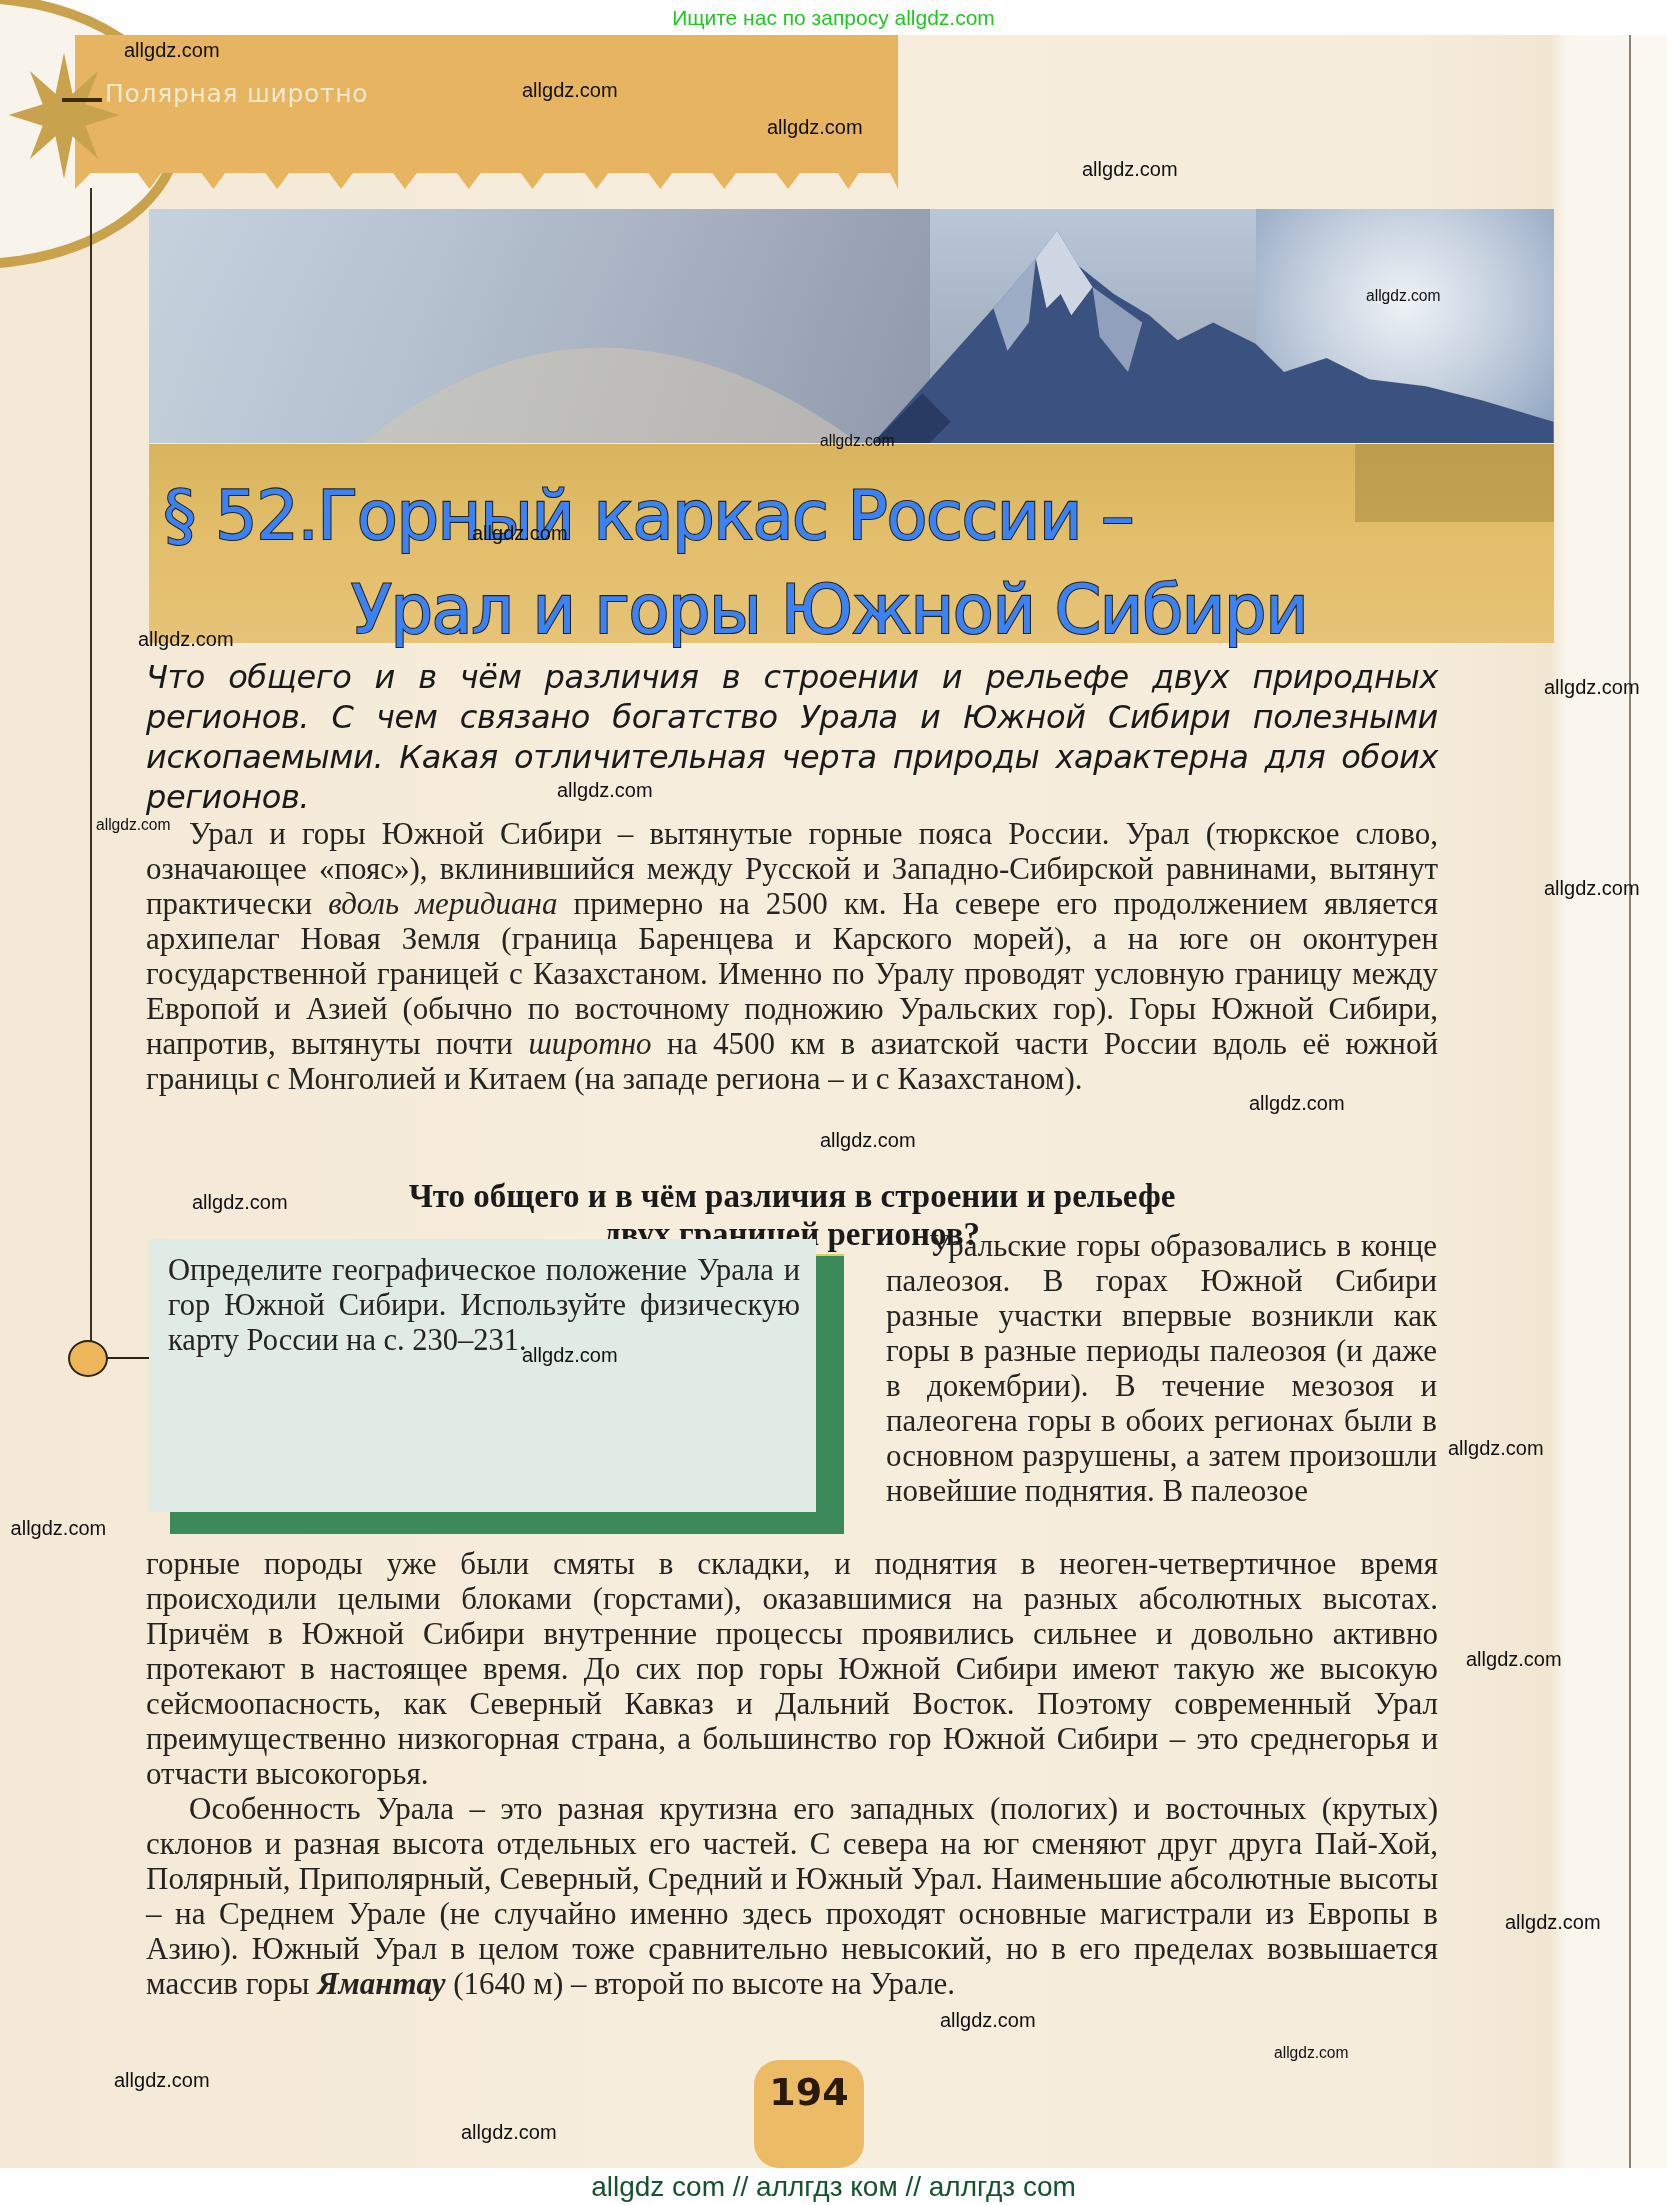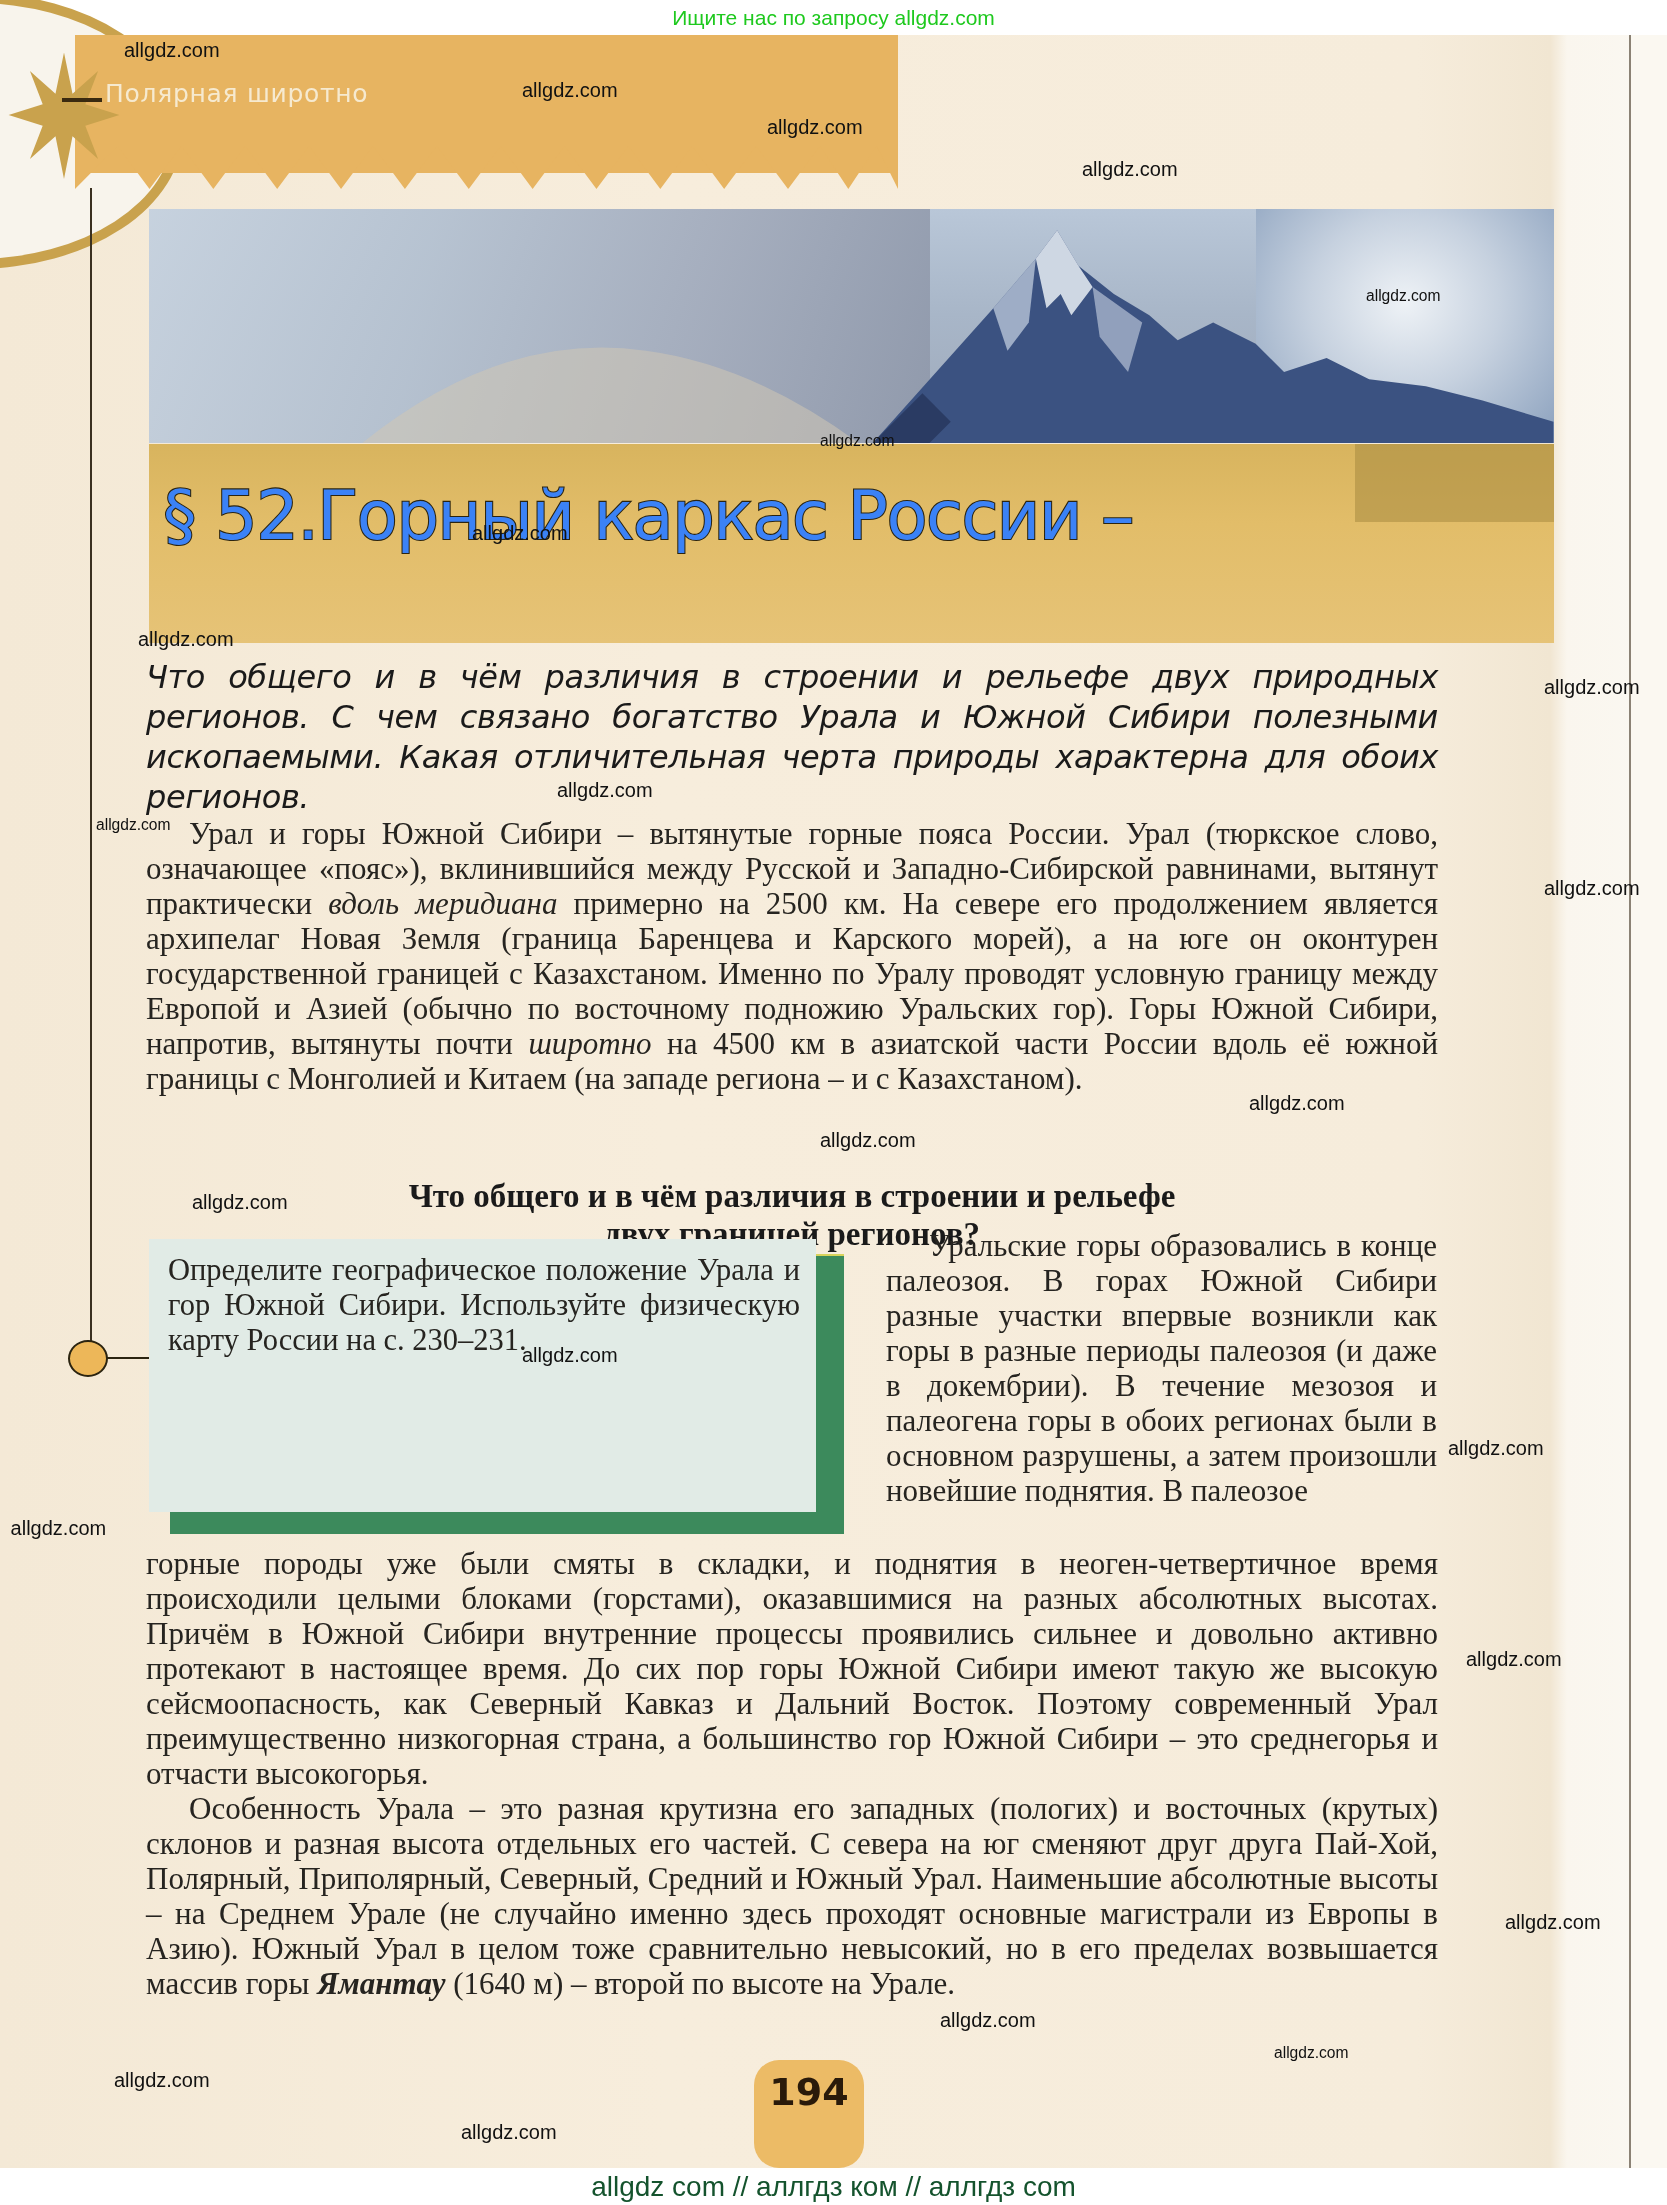--- a/index.html
+++ b/index.html
@@ -96,20 +96,21 @@
     <path d="M1330,110 L1400,160 L1380,230 L1340,180 Z" fill="#d8e0ec" opacity=".55"></path>
     <path d="M1020,330 L1090,260 L1130,300 L1100,330 Z" fill="#2a3b63"></path>
     <path d="M300,330 Q500,170 700,200 Q850,220 1000,330 Z" fill="#cfc6b4" opacity=".55"></path>
   </svg>
 </div>
 <div class="title-band">
   <div class="dark"></div>
 </div>
 <h1 class="title">
   <span class="l1">§ 52.Горный каркас России –</span>
+  <span class="l2">Урал и горы Южной Сибири</span>
 </h1>
 
 <div class="lead">Что общего и в чём различия в строении и рельефе двух природных регионов. С чем связано богатство Урала и Южной Сибири полезными ископаемыми. Какая отличительная черта природы характерна для обоих регионов.</div>
 
 <div class="body p1 indent"><span>Урал и горы Южной Сибири – вытянутые горные пояса России. Урал (тюркское слово, означающее «пояс»), вклинившийся между Русской и Западно-Сибирской равнинами, вытянут практически </span><i>вдоль меридиана</i><span> примерно на 2500 км. На севере его продолжением является архипелаг Новая Земля (граница Баренцева и Карского морей), а на юге он оконтурен государственной границей с Казахстаном. Именно по Уралу проводят условную границу между Европой и Азией (обычно по восточному подножию Уральских гор). Горы Южной Сибири, напротив, вытянуты почти </span><i>широтно</i><span> на 4500 км в азиатской части России вдоль её южной границы с Монголией и Китаем (на западе региона – и с Казахстаном).</span></div>
 
 <h2 class="h2">
   <span>Что общего и в чём различия в строении и рельефе</span><br>
   <span>двух границей регионов?</span>
 </h2>

